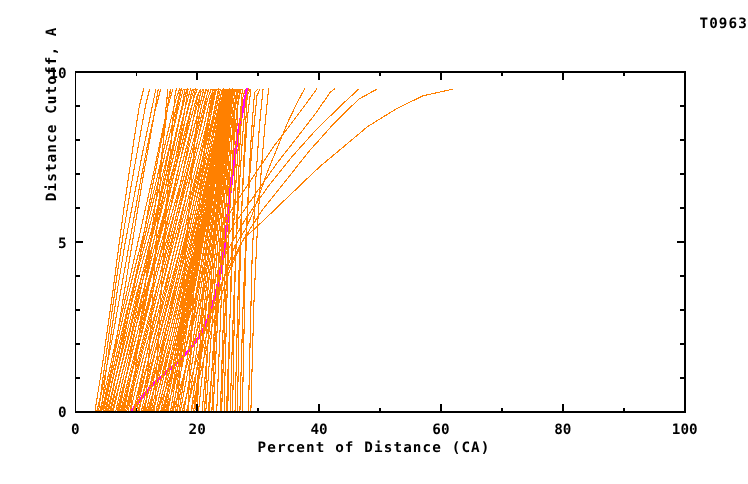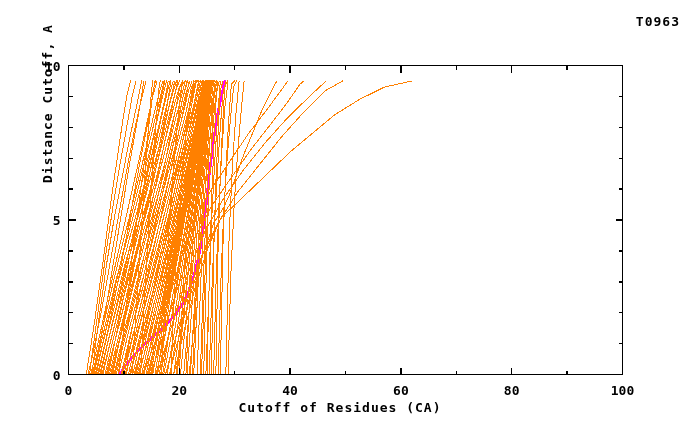--- a/index.html
+++ b/index.html
@@ -217,14 +217,14 @@
         <line x1="622.5" y1="96.39999999999998" x2="618.5" y2="96.39999999999998" stroke="#000000" stroke-width="1.4" shape-rendering="crispEdges"></line>
         <line x1="68.5" y1="65.5" x2="75.5" y2="65.5" stroke="#000000" stroke-width="1.4" shape-rendering="crispEdges"></line>
         <line x1="622.5" y1="65.5" x2="615.5" y2="65.5" stroke="#000000" stroke-width="1.4" shape-rendering="crispEdges"></line>
         <text x="60.5" y="379.5" text-anchor="end" class="tick">0</text>
         <text x="60.5" y="225" text-anchor="end" class="tick">5</text>
         <text x="60.5" y="70.5" text-anchor="end" class="tick">10</text>
       </g>
   </svg>
 
   <div class="axis-label-y">Distance Cutoff, A</div>
-  <div class="axis-label-x">Cutoff of Residues (CA)</div>
+  <div class="axis-label-x">Percent of Distance (CA)</div>
 </div>
 
 </body></html>

